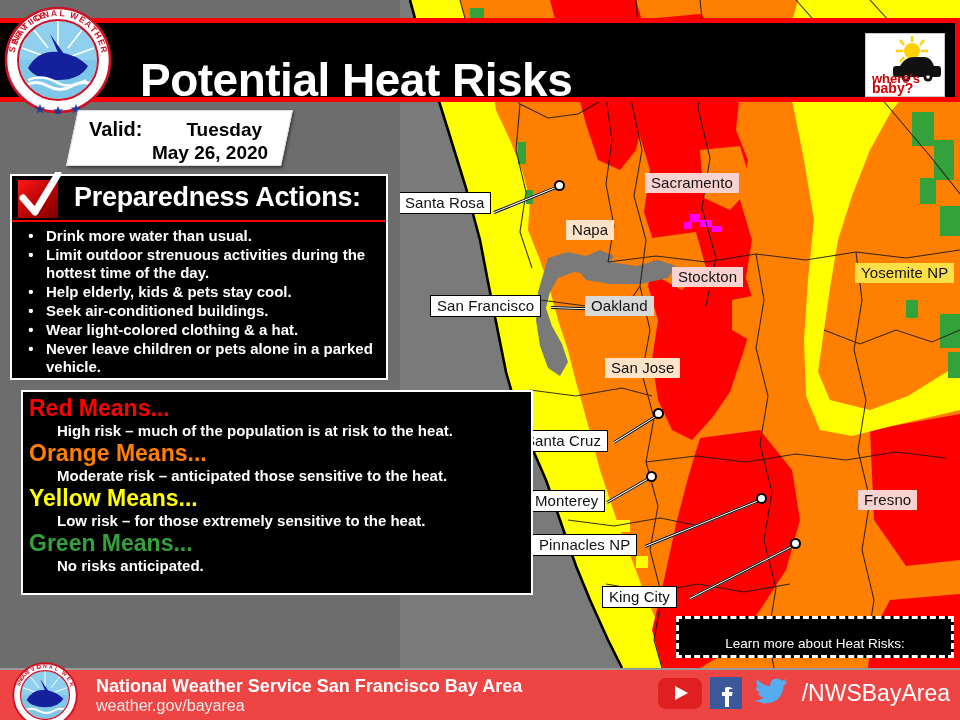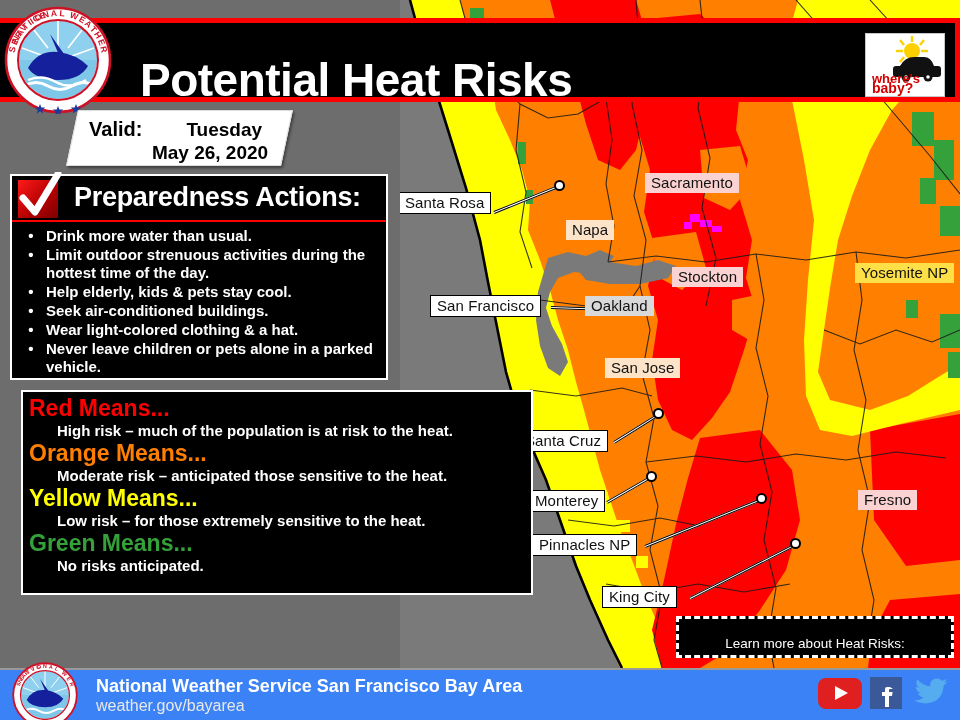--- a/index.html
+++ b/index.html
@@ -70,21 +70,21 @@
   .lg-desc { font-size:15px; font-weight:bold; color:#fff; line-height:1.15;
              padding-left:28px; margin-bottom:2px; }
 
   
   #linkbox { position:absolute; left:676px; top:616px; width:278px; height:42px;
              background:#000; border:3px dashed #ffffff; color:#fff;
              font-size:13.5px; text-align:center; line-height:1.35; padding-top:16px; }
 
   
   #footer { position:absolute; left:0; top:668px; width:960px; height:52px;
-            background:#3b82f6; border-top:2px solid #9a9a9a; }
+            background:#ef4444; border-top:2px solid #9a9a9a; }
   #nws-logo-bot { position:absolute; left:12px; top:-8px; width:66px; height:66px; }
   #foot-line1 { position:absolute; left:96px; top:6px; font-size:18px; font-weight:bold; color:#fff; }
   #foot-line2 { position:absolute; left:96px; top:27px; font-size:16px; color:#e8e8e8; }
   #socials { position:absolute; right:10px; top:6px; display:flex; align-items:center; gap:8px; }
   #yt { width:44px; height:31px; background:#e02020; border-radius:8px; position:relative; }
   #yt:after { content:""; position:absolute; left:17px; top:8px; border-left:13px solid #fff;
               border-top:7.5px solid transparent; border-bottom:7.5px solid transparent; }
   #fb { width:32px; height:32px; background:#3b5998; position:relative; }
   #tw { width:40px; height:34px; }
   #handle { font-size:23px; color:#fff; margin-left:4px; }
@@ -425,16 +425,17 @@
       <div id="tw">
         <svg viewBox="0 0 40 34" width="40" height="34">
           <path d="M38,5 q-2,1.2 -4.2,1.6 q2.2,-1.4 2.8,-3.8 q-2.2,1.4 -4.6,1.9
                    q-2.1,-2.3 -5.2,-2.3 q-4.6,0 -6.4,4.6 q-0.4,1.2 -0.1,3.3
                    q-7.6,-0.5 -13.1,-7 q-1.5,2.6 -0.5,5.3 q0.6,1.7 2.3,2.9
                    q-1.7,-0.1 -3.2,-0.9 q0.1,4.9 5.1,6.3 q-1.4,0.4 -3.1,0.1
                    q1.5,4.2 6,4.4 q-4.1,3.2 -9.8,2.7 q5.2,3.3 11.3,3.3
                    q13.6,0 17.4,-12.3 q1,-3.3 0.8,-5.4 q2.1,-1.5 3.5,-3.6 z" fill="#55acee"></path>
         </svg>
       </div>
+      <div id="handle">/NWSBayArea</div>
     </div>
   </div>
 
 </div>
 
 </body></html>

